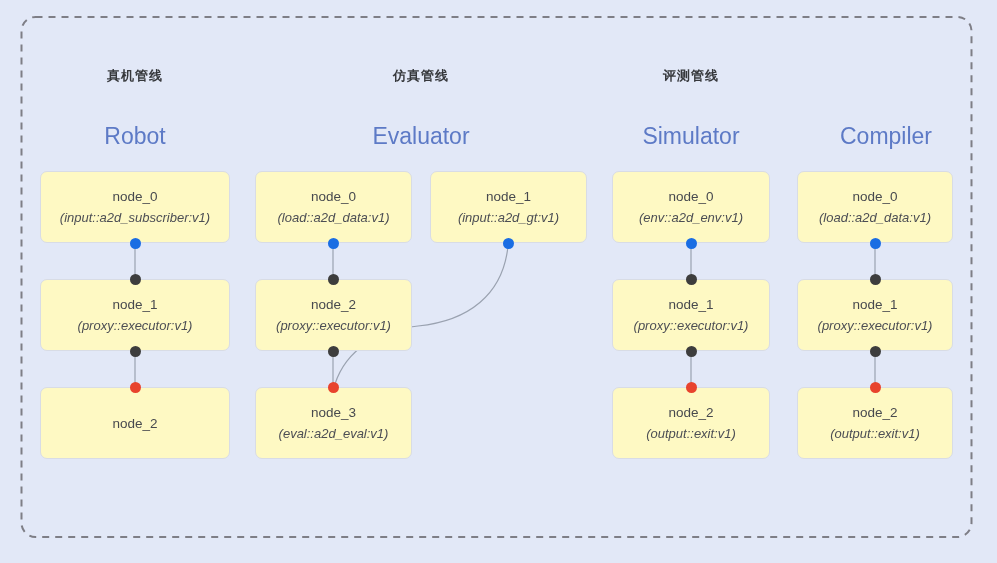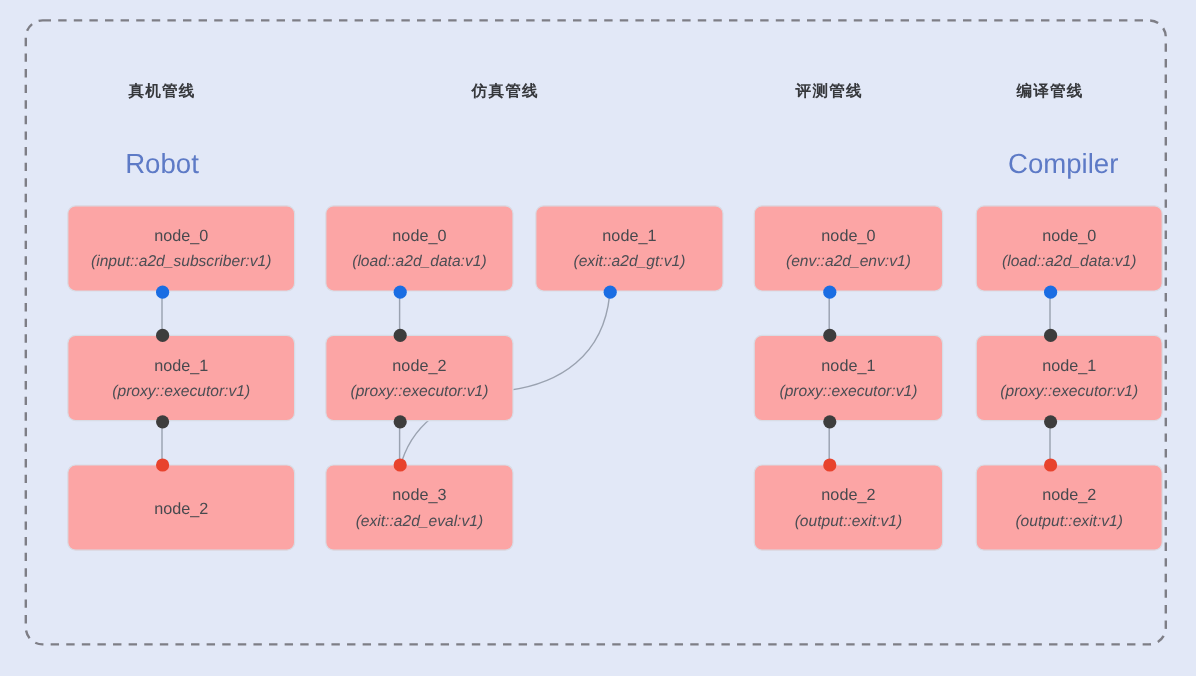--- a/index.html
+++ b/index.html
@@ -30,28 +30,27 @@
     position:absolute;
     height:26px;line-height:26px;
     text-align:center;
     font-size:23px;font-weight:400;
     color:#5d7ac6;
     z-index:2;
   }
   .node-box{
     position:absolute;
     height:72px;
-    background:#fca5a5;
+    background:#fef9c3;
     border:1px solid #d8dce5;
     border-radius:7px;
     box-sizing:border-box;
     display:flex;flex-direction:column;
     align-items:center;justify-content:center;
     z-index:2;
-    margin-left:16px;
   }
   .node-name{
     font-size:13.5px;color:#47494e;line-height:21px;
     white-space:nowrap;
   }
   .node-type{
     font-size:13px;color:#4c4e54;line-height:21px;
     white-space:nowrap;
     font-style:italic;
   }
@@ -95,54 +94,55 @@
   </div>
   <div class="node-box" style="left:40px;top:279px;width:190px;">
     <span class="node-name">node_1</span>
     <span class="node-type">(proxy::executor:v1)</span>
   </div>
   <div class="node-box" style="left:40px;top:387px;width:190px;">
     <span class="node-name">node_2</span>
   </div>
 
   <div class="pipe-title" style="left:255px;top:63px;width:332px;">仿真管线</div>
+  <div class="pipe-subtitle" style="left:255px;top:123px;width:332px;">Evaluator</div>
 
   <div class="node-box" style="left:255px;top:171px;width:157px;">
     <span class="node-name">node_0</span>
     <span class="node-type">(load::a2d_data:v1)</span>
   </div>
   <div class="node-box" style="left:430px;top:171px;width:157px;">
     <span class="node-name">node_1</span>
-    <span class="node-type">(exit::a2d_gt:v1)</span>
+    <span class="node-type">(input::a2d_gt:v1)</span>
   </div>
   <div class="node-box" style="left:255px;top:279px;width:157px;">
     <span class="node-name">node_2</span>
     <span class="node-type">(proxy::executor:v1)</span>
   </div>
   <div class="node-box" style="left:255px;top:387px;width:157px;">
     <span class="node-name">node_3</span>
-    <span class="node-type">(exit::a2d_eval:v1)</span>
+    <span class="node-type">(eval::a2d_eval:v1)</span>
   </div>
 
   <div class="pipe-title" style="left:612px;top:63px;width:158px;">评测管线</div>
+  <div class="pipe-subtitle" style="left:612px;top:123px;width:158px;">Simulator</div>
 
   <div class="node-box" style="left:612px;top:171px;width:158px;">
     <span class="node-name">node_0</span>
     <span class="node-type">(env::a2d_env:v1)</span>
   </div>
   <div class="node-box" style="left:612px;top:279px;width:158px;">
     <span class="node-name">node_1</span>
     <span class="node-type">(proxy::executor:v1)</span>
   </div>
   <div class="node-box" style="left:612px;top:387px;width:158px;">
     <span class="node-name">node_2</span>
     <span class="node-type">(output::exit:v1)</span>
   </div>
 
-  <div class="pipe-title" style="left:797px;top:63px;width:156px;">编译管线</div>
   <div class="pipe-subtitle" style="left:808px;top:123px;width:156px;">Compiler</div>
 
   <div class="node-box" style="left:797px;top:171px;width:156px;">
     <span class="node-name">node_0</span>
     <span class="node-type">(load::a2d_data:v1)</span>
   </div>
   <div class="node-box" style="left:797px;top:279px;width:156px;">
     <span class="node-name">node_1</span>
     <span class="node-type">(proxy::executor:v1)</span>
   </div>

